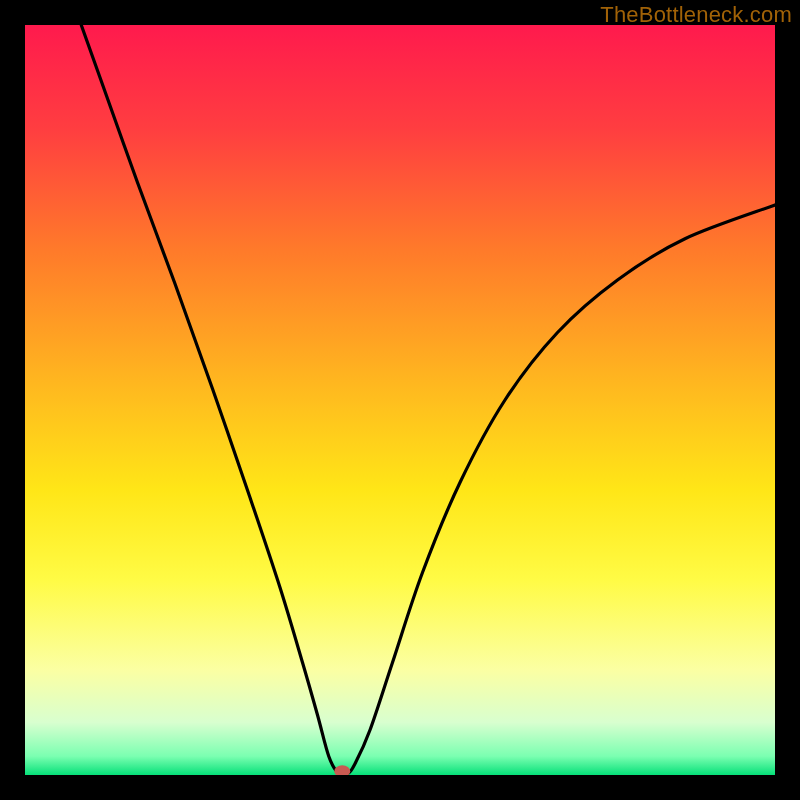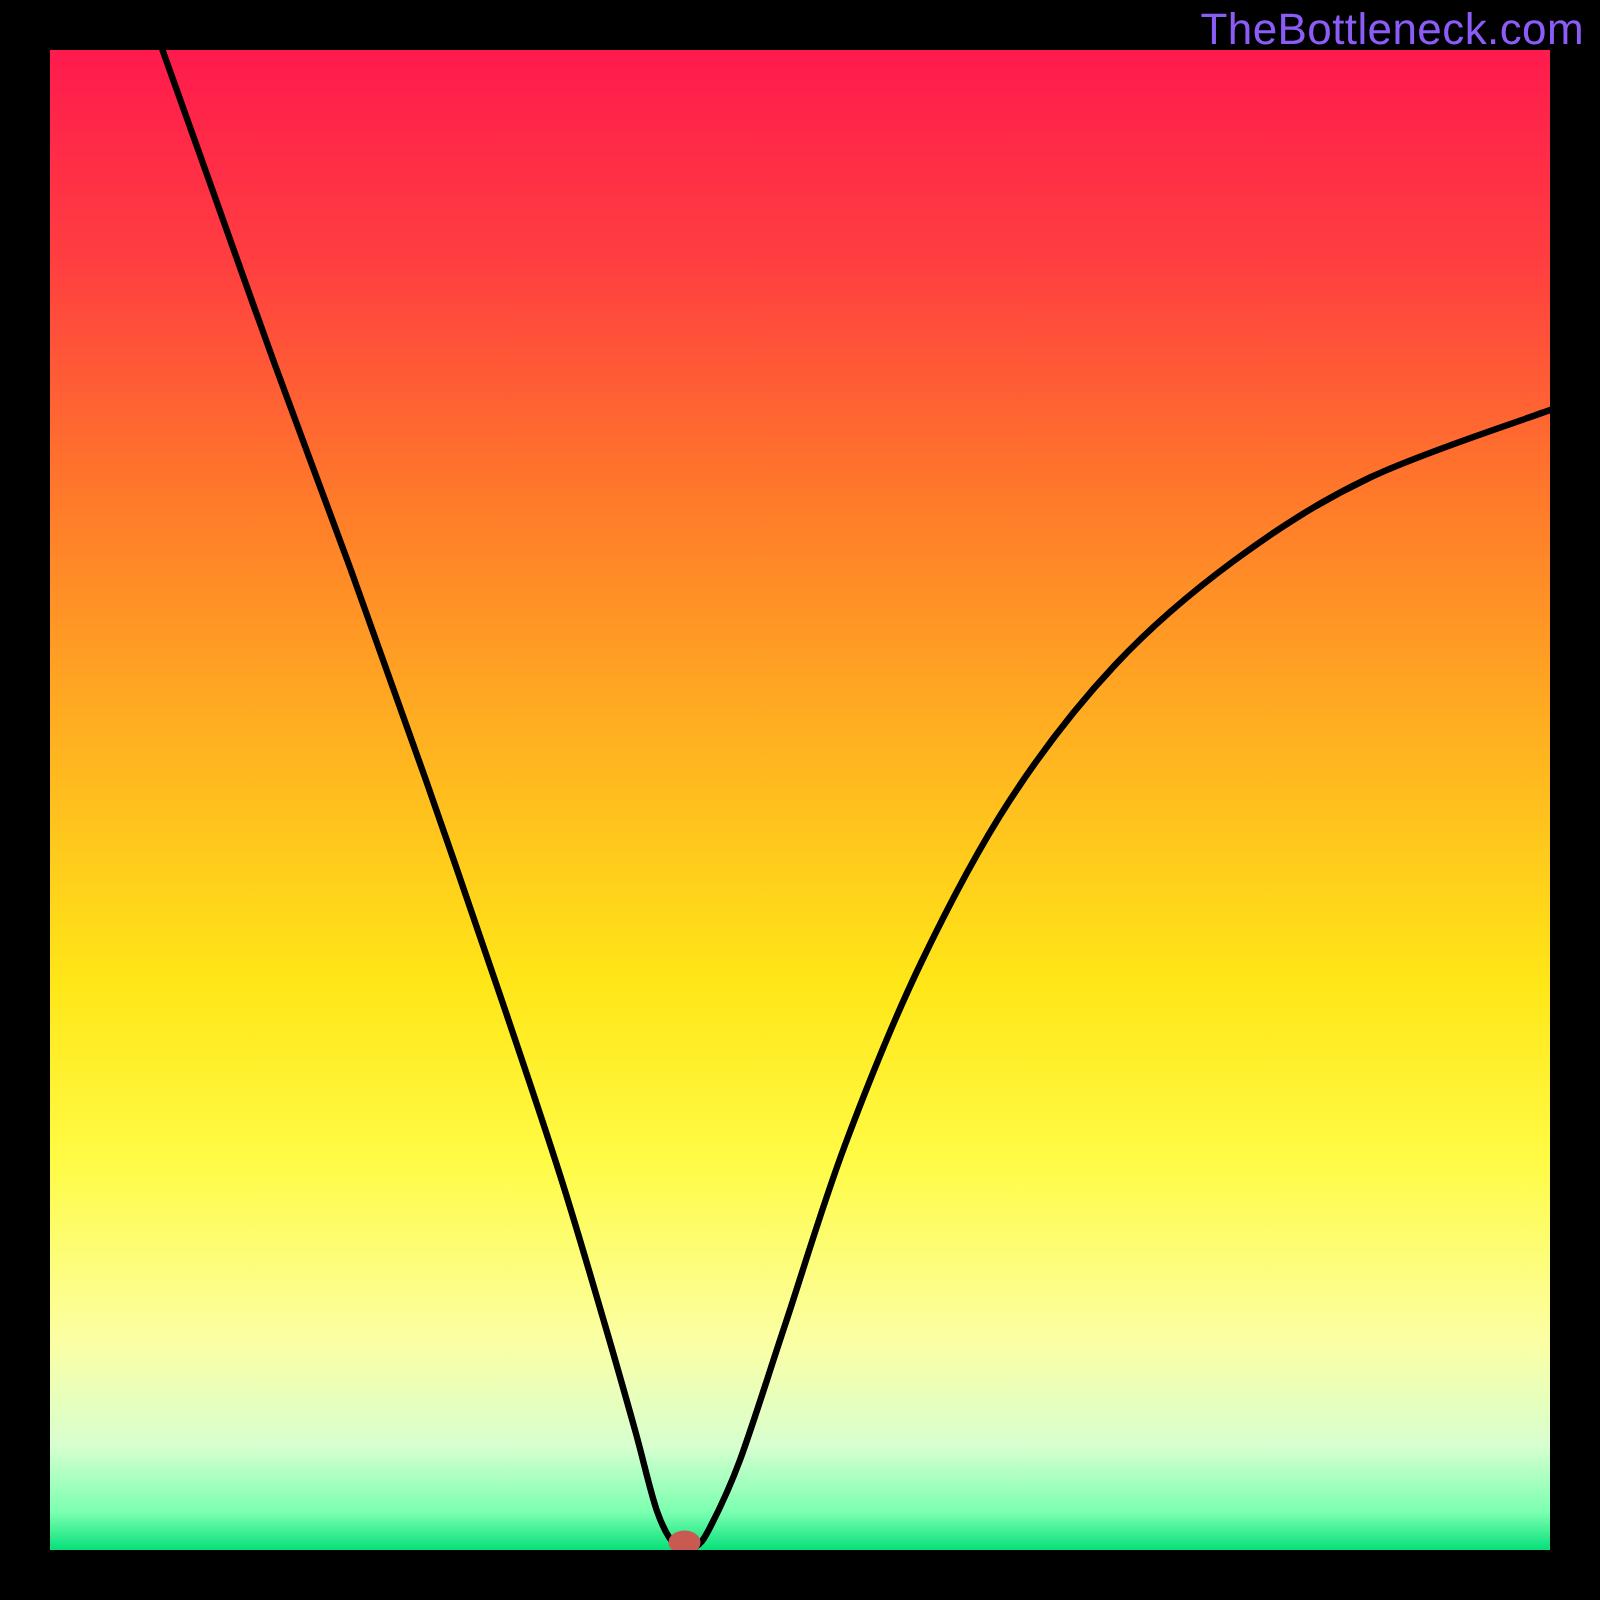--- a/index.html
+++ b/index.html
@@ -23,21 +23,21 @@
     position: absolute;
     left: 25px;
     top: 25px;
     width: 750px;
     height: 750px;
   }
   .watermark {
     position: absolute;
     top: 2px;
     right: 8px;
-    color: #8b5cf6;
+    color: #a16207;
     font-size: 22px;
     font-weight: 500;
     letter-spacing: 0.2px;
     user-select: none;
   }
   svg { display:block; }
 </style>
 </head>
 <body>
 

